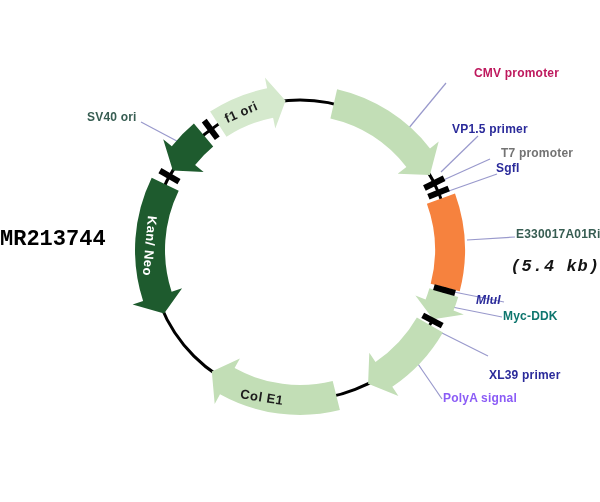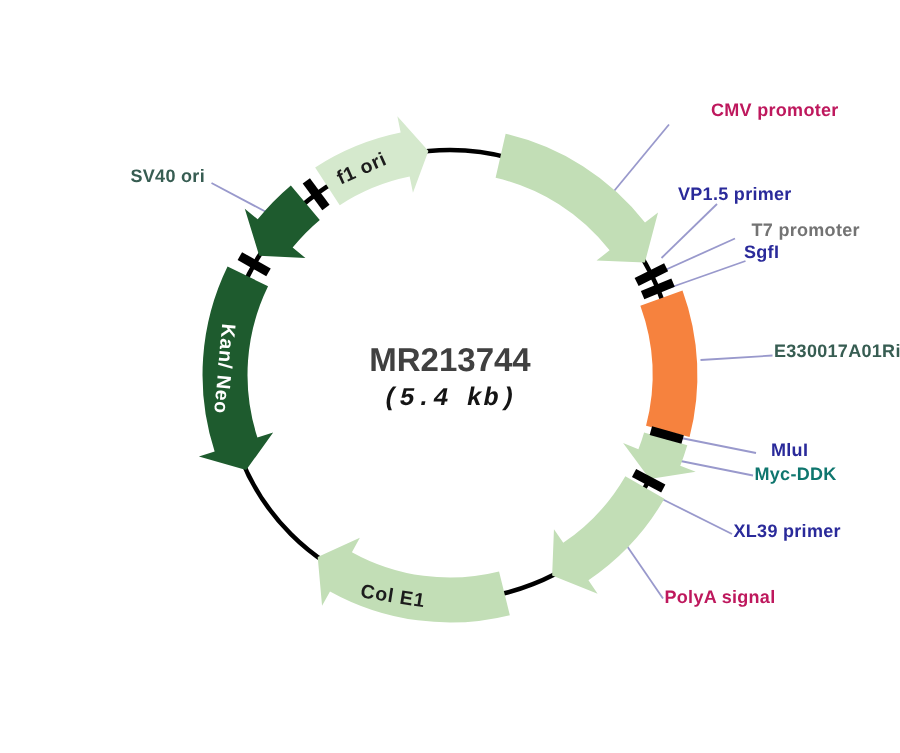--- a/index.html
+++ b/index.html
@@ -7,26 +7,26 @@
     position:relative;width:600px;height:502px;background:#ffffff;overflow:hidden;
     font-family:"Liberation Sans",sans-serif;
   }
   .frame svg{position:absolute;left:0;top:0;}
   .callout{
     position:absolute;font-size:12px;font-weight:bold;white-space:nowrap;
     letter-spacing:0.2px;
   }
   .center-label{position:absolute;left:0;top:0;width:600px;text-align:center;pointer-events:none;}
   .center-name{
-    position:absolute;left:0;top:227px;width:600px;text-align:center;
-    font-family:Liberation Sans, sans-serif;
-    font-weight:bold;font-size:22px;color:#404040;
+    position:absolute;left:0;top:227px;width:600px;text-align:left;
+    font-family:Liberation Mono, monospace;
+    font-weight:bold;font-size:22px;color:#000000;
   }
   .center-size{
-    position:absolute;left:0;top:257px;width:600px;text-align:center;
+    position:absolute;left:0;top:257px;width:600px;text-align:right;
     font-family:"Liberation Mono","DejaVu Sans Mono",monospace;
     font-style:italic;font-weight:bold;font-size:17px;color:#141414;letter-spacing:1px;
   }
   .arc-label{
     font-family:"Liberation Sans",sans-serif;font-size:13px;font-weight:bold;letter-spacing:0.5px;
   }
 </style>
 </head>
 <body>
 
@@ -60,23 +60,23 @@
       <line x1="422.7" y1="315.3" x2="442.2" y2="325.6" stroke="#000000" stroke-width="6"></line>
       <line x1="179.0" y1="181.6" x2="159.9" y2="170.7" stroke="#000000" stroke-width="6"></line>
       <line x1="217.3" y1="138.3" x2="204.2" y2="120.6" stroke="#000000" stroke-width="6"></line>
     </svg>
   <div id="callouts">
       <div class="callout" style="left: 430px; top: 66px; color: #be185d; margin-left: 44px;">CMV promoter</div>
       <div class="callout" style="left: 452px; top: 122px; color: rgb(42, 42, 154);">VP1.5 primer</div>
       <div class="callout" style="left: 501px; top: 146px; color: #737373;">T7 promoter</div>
       <div class="callout" style="left: 496px; top: 161px; color: rgb(42, 42, 154);">SgfI</div>
       <div class="callout" style="left: 516px; top: 227px; color: rgb(55, 93, 82);">E330017A01Rik</div>
-      <div class="callout" style="left: 514px; top: 293px; color: rgb(42, 42, 154);">MluI</div>
+      <div class="callout" style="left: 476px; top: 293px; color: rgb(42, 42, 154); font-style: italic;">MluI</div>
       <div class="callout" style="left: 503px; top: 309px; color: #0f766e;">Myc-DDK</div>
-      <div class="callout" style="left: 489px; top: 347px; color: rgb(42, 42, 154);">XL39 primer</div>
-      <div class="callout" style="left: 443px; top: 391px; color: #be185d;">PolyA signal</div>
+      <div class="callout" style="left: 489px; top: 368px; color: rgb(42, 42, 154);">XL39 primer</div>
+      <div class="callout" style="left: 443px; top: 391px; color: #8b5cf6;">PolyA signal</div>
       <div class="callout" style="left: 87px; top: 110px; color: rgb(55, 93, 82); text-align: center;">SV40 ori</div>
     </div>
   <div class="center-label">
     <div class="center-name">MR213744</div>
     <div class="center-size">(5.4 kb)</div>
   </div>
 </div>
 
 </body></html>

